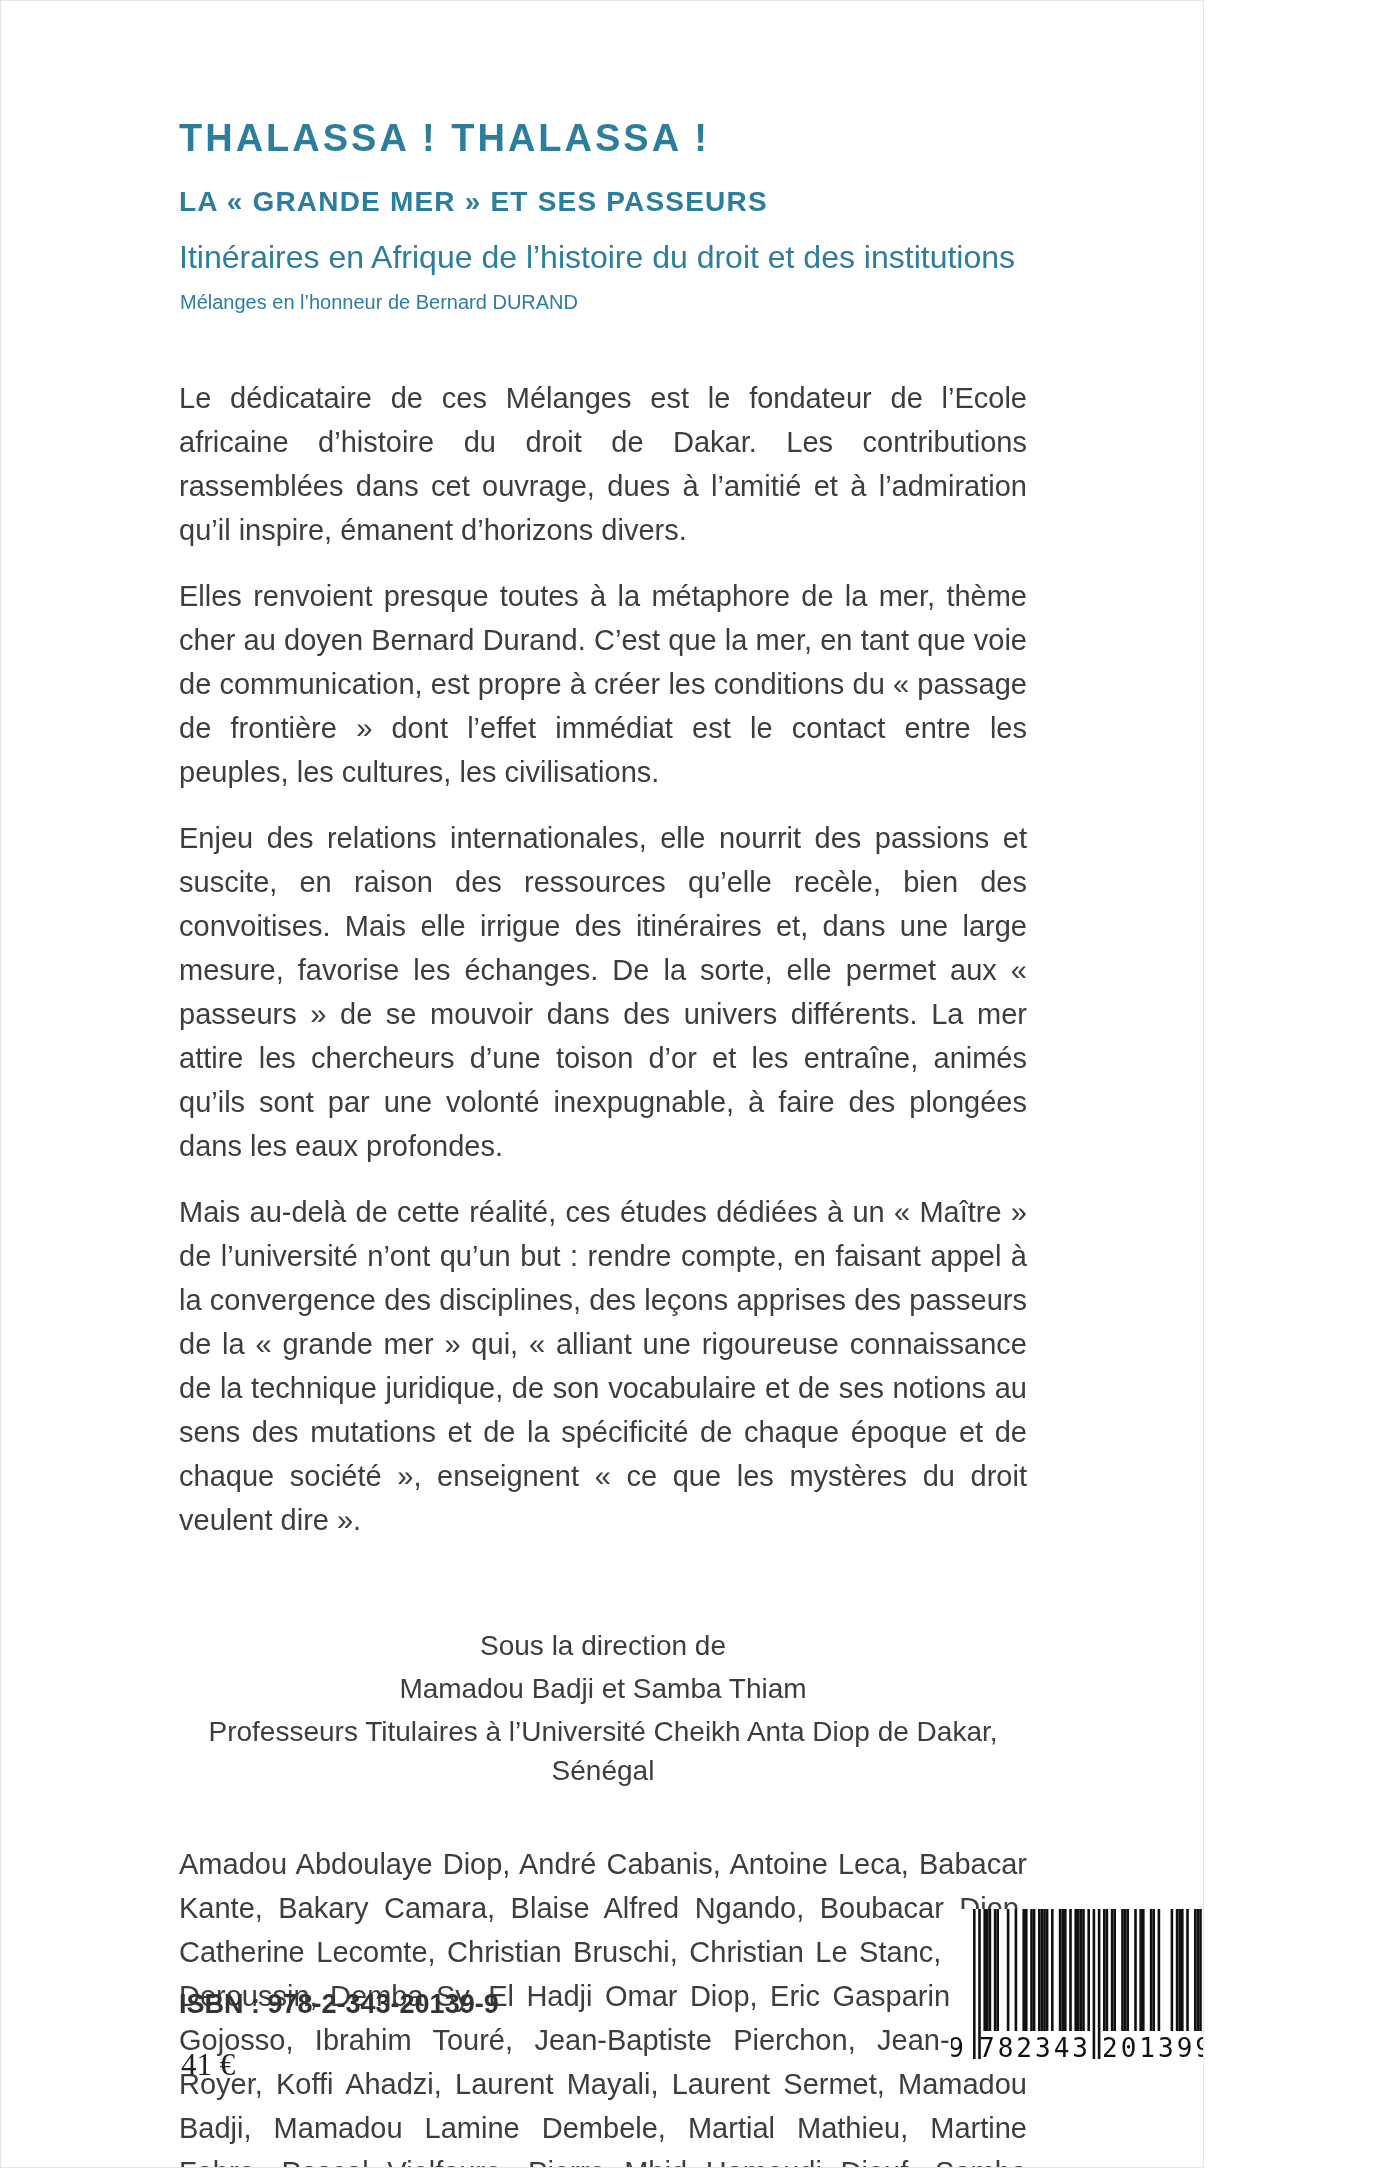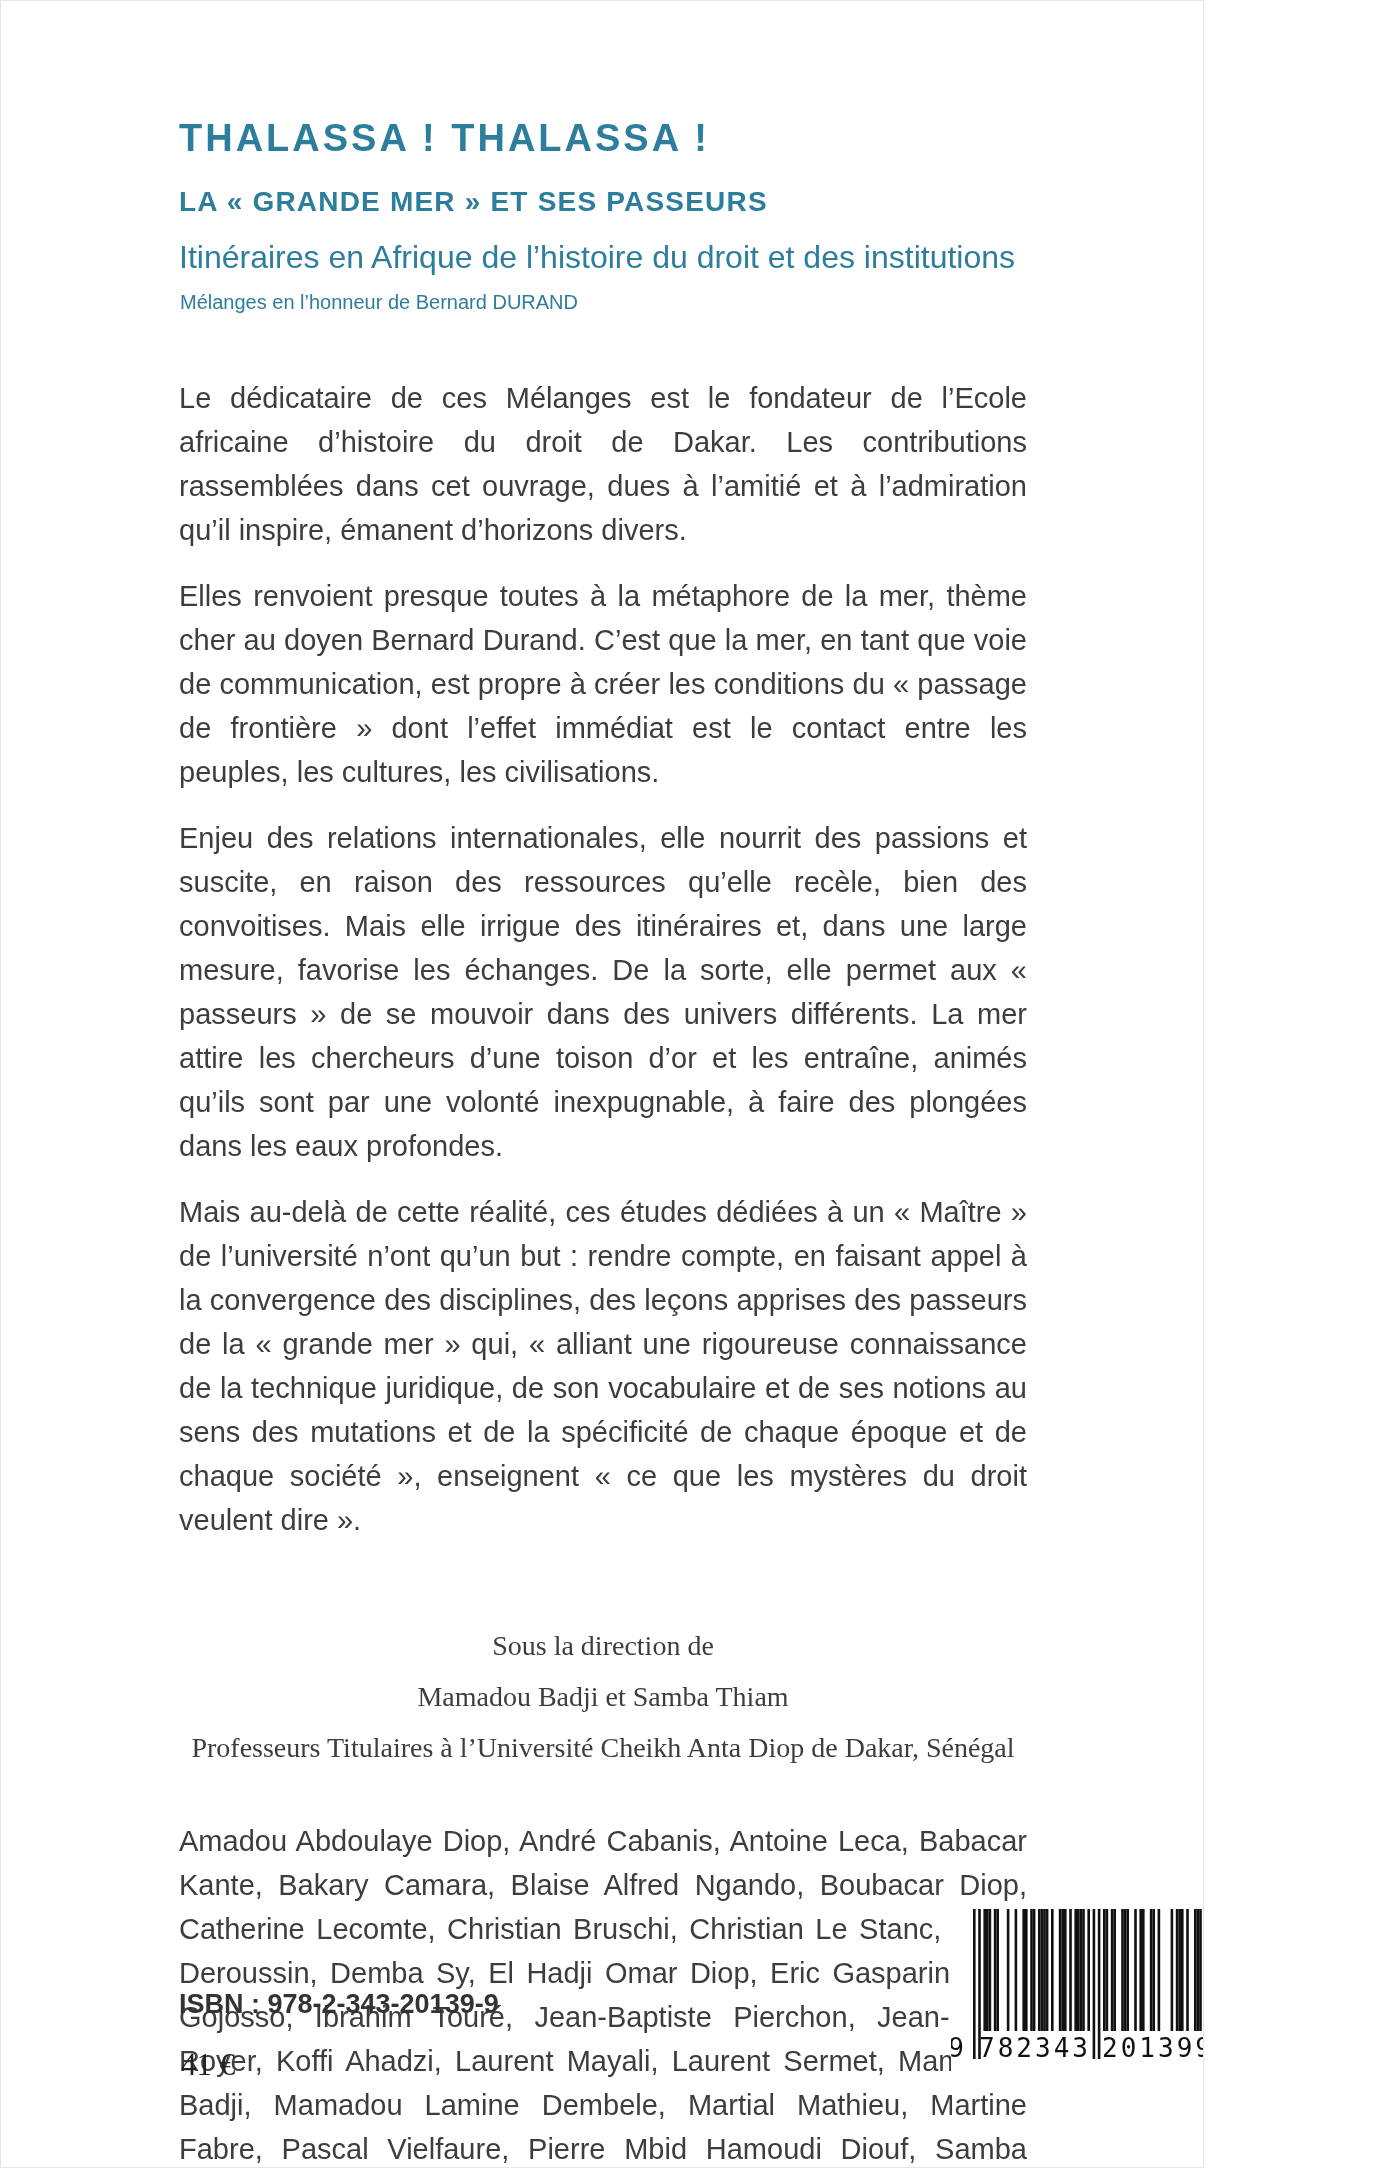--- a/index.html
+++ b/index.html
@@ -35,21 +35,21 @@
     margin: 62px 176px 0 178px;
     font-size: 29px; line-height: 44px;
     text-align: justify;
   }
   .blurb p { margin: 0 0 22px 0; }
   .direction {
     margin: 84px 176px 0 178px;
     text-align: center;
     font-size: 28px; line-height: 39px;
   }
-  .direction p { margin: 12px; font-family: Liberation Serif, serif; }
+  .direction p { margin: 4px; }
   .contributors {
     margin: 52px 176px 0 178px;
     font-size: 29px; line-height: 44px;
   }
   .contributors .heading { margin: 0; }
   .contributors .names { margin: 0; text-align: justify; }
   .isbn {
     position: absolute; left: 178px; top: 1988px;
     font-size: 27px; font-weight: 700; color: #333333;
   }

